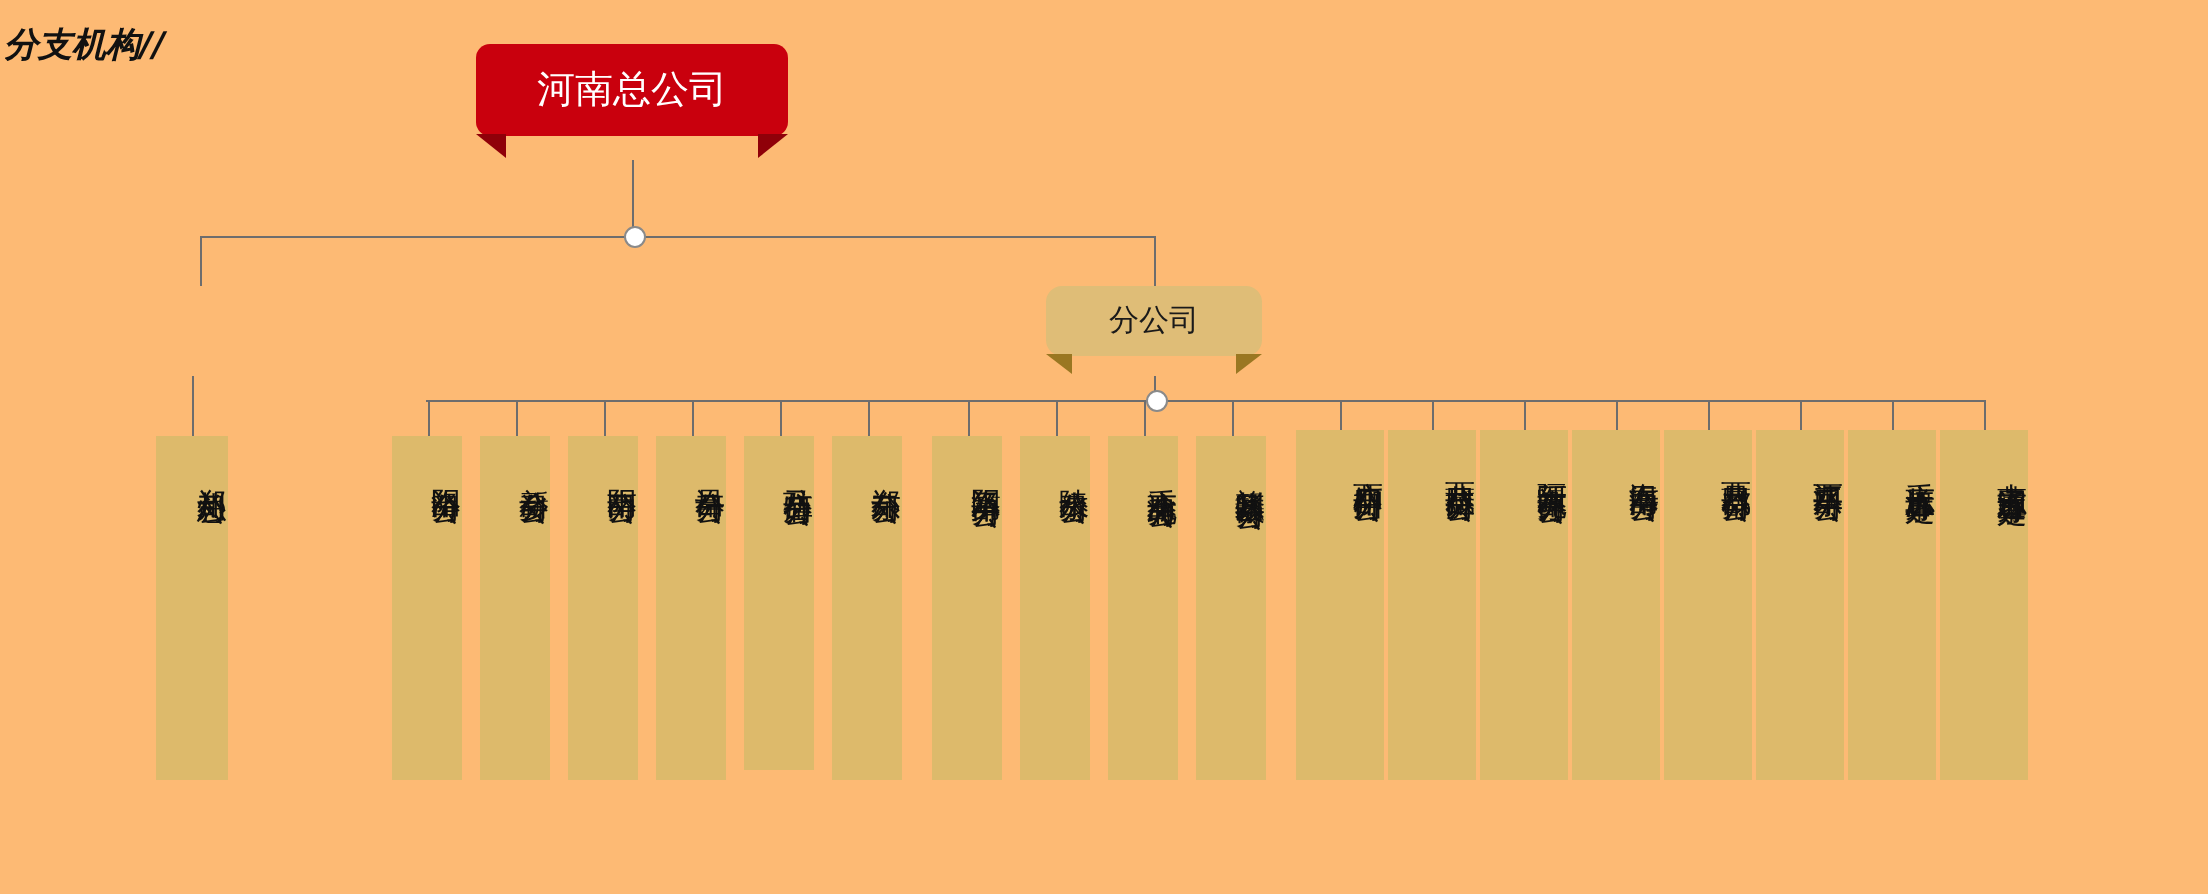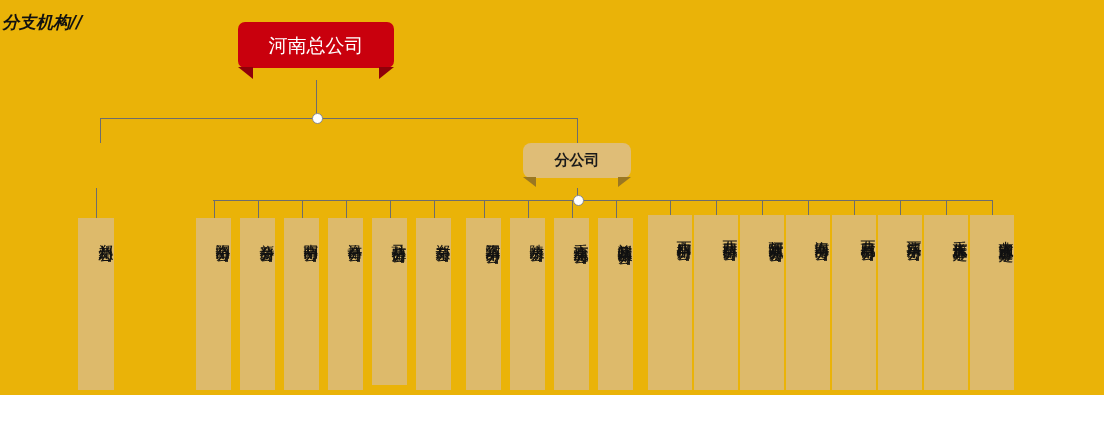--- a/index.html
+++ b/index.html
@@ -6,22 +6,22 @@
     margin: 0;
     padding: 0;
     background: #ffffff;
   }
   body {
     font-family: "DejaVu Sans", "Liberation Sans", sans-serif;
   }
   #stage {
     position: relative;
     width: 1104px;
-    height: 395px;
-    background: #eab308;
+    height: 447px;
+    background: #fdba74;
     overflow: hidden;
   }
 
   
   #page-title {
     position: absolute;
     left: 2px;
     top: 11px;
     font-size: 17px;
     font-weight: bold;
@@ -87,21 +87,21 @@
     border-radius: 8px;
   }
   .node-tan .tail-l, .node-tan .tail-r {
     bottom: -9px;
     border-top: 10px solid #9a7722;
   }
   .node-tan .tail-l { border-left-width: 13px; }
   .node-tan .tail-r { border-right-width: 13px; }
 
   #node-head-office { left: 46px; top: 143px; width: 108px; }
-  #node-branch      { left: 523px; top: 143px; width: 108px; font-weight: bold; }
+  #node-branch      { left: 523px; top: 143px; width: 108px; }
 
   
   .line {
     position: absolute;
     background: #6d6d6d;
   }
   .line.v { width: 1px; }
   .line.h { height: 1px; }
   .joint {
     position: absolute;

